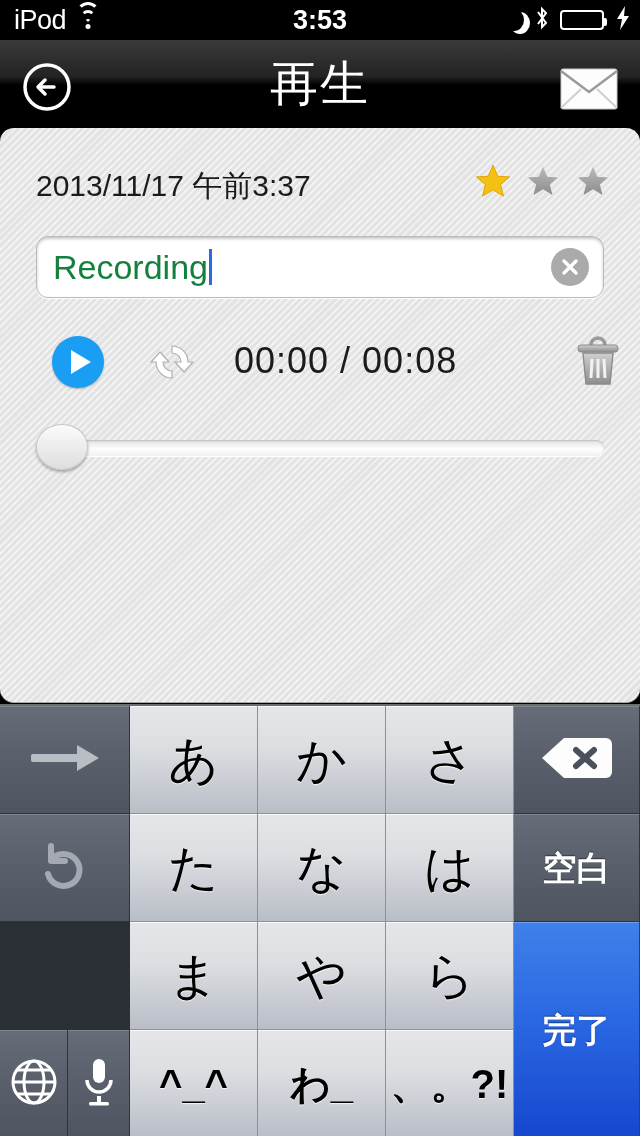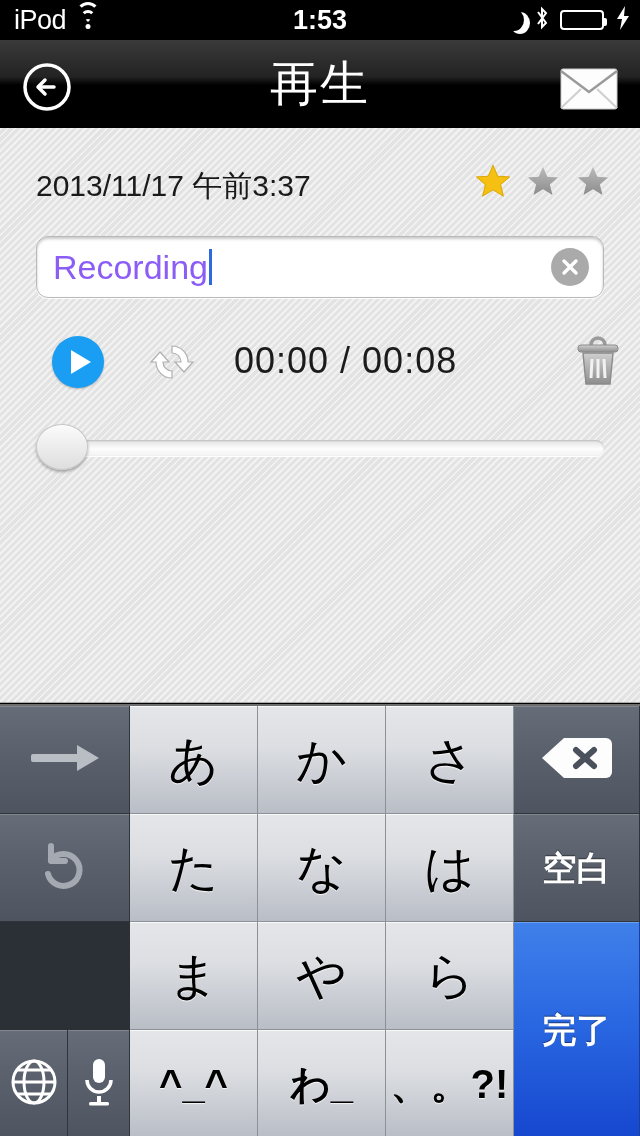--- a/index.html
+++ b/index.html
@@ -54,34 +54,35 @@
   .nav-mail{position:absolute; right:22px; top:28px; width:58px; height:40px; cursor:pointer;}
 
   
   .content{
     position:absolute; left:0; top:128px; width:640px; height:575px;
     background:#e3e3e3;
     background-image:repeating-linear-gradient(135deg,
         rgba(255,255,255,.55) 0px, rgba(255,255,255,.55) 2px,
         rgba(0,0,0,0) 2px, rgba(0,0,0,0) 5px);
     border-bottom:1px solid #aaa;
+    border-radius:14px;
   }
   .row-date{position:absolute; left:36px; top:38px; font-size:30px; color:#1a1a1a; letter-spacing:0px;}
   .stars{position:absolute; right:28px; top:34px; display:flex; gap:12px;}
   .star{width:38px;height:38px; display:block;}
 
   .field-wrap{position:absolute; left:36px; top:108px; width:568px; height:62px;}
   .field{
     width:100%; height:100%;
     background:#fff; border-radius:12px;
     border:1px solid #b9b9b9;
     box-shadow: inset 0 2px 3px rgba(0,0,0,.22), 0 1px 0 rgba(255,255,255,.9);
     display:flex; align-items:center; padding:0 56px 0 16px; position:relative;
   }
-  .field-text{font-size:34px; color:#8b5cf6; white-space:nowrap; letter-spacing:0px;}
+  .field-text{font-size:34px; color:#15803d; white-space:nowrap; letter-spacing:0px;}
   .caret{display:inline-block; width:3px; height:36px; background:#2d6ae0; margin-left:1px; vertical-align:middle;}
   .clear-btn{
     position:absolute; right:14px; top:50%; transform:translateY(-50%);
     width:38px;height:38px;border-radius:50%;background:#aaaaaa;
     display:flex;align-items:center;justify-content:center;cursor:pointer;
   }
   .clear-btn svg{display:block;}
 
   .controls{position:absolute; left:16px; top:200px; width:640px; height:80px;padding-left:41px;}
   .play-btn{position:absolute; left:36px; top:8px; width:52px;height:52px;border-radius:50%;
@@ -144,21 +145,21 @@
   <div class="statusbar">
     <div class="sb-left">
       <span class="sb-carrier">iPod</span>
       <span class="wifi">
         <i></i>
           <i></i>
           <i></i>
           <span class="dot"></span>
       </span>
     </div>
-    <div class="sb-time">1:53</div>
+    <div class="sb-time">3:53</div>
     <div class="sb-right">
       <span class="moon"></span>
       <span class="bt">
         <svg width="16" height="24" viewBox="0 0 16 24">
           <path d="M4 6 L12 17 L8 21 L8 3 L12 7 L4 18" fill="none" stroke="#ffffff" stroke-width="2"></path>
         </svg>
       </span>
       <span class="battery"><span class="fill"></span></span>
       <span class="bolt">
         <svg width="14" height="24" viewBox="0 0 14 24">

